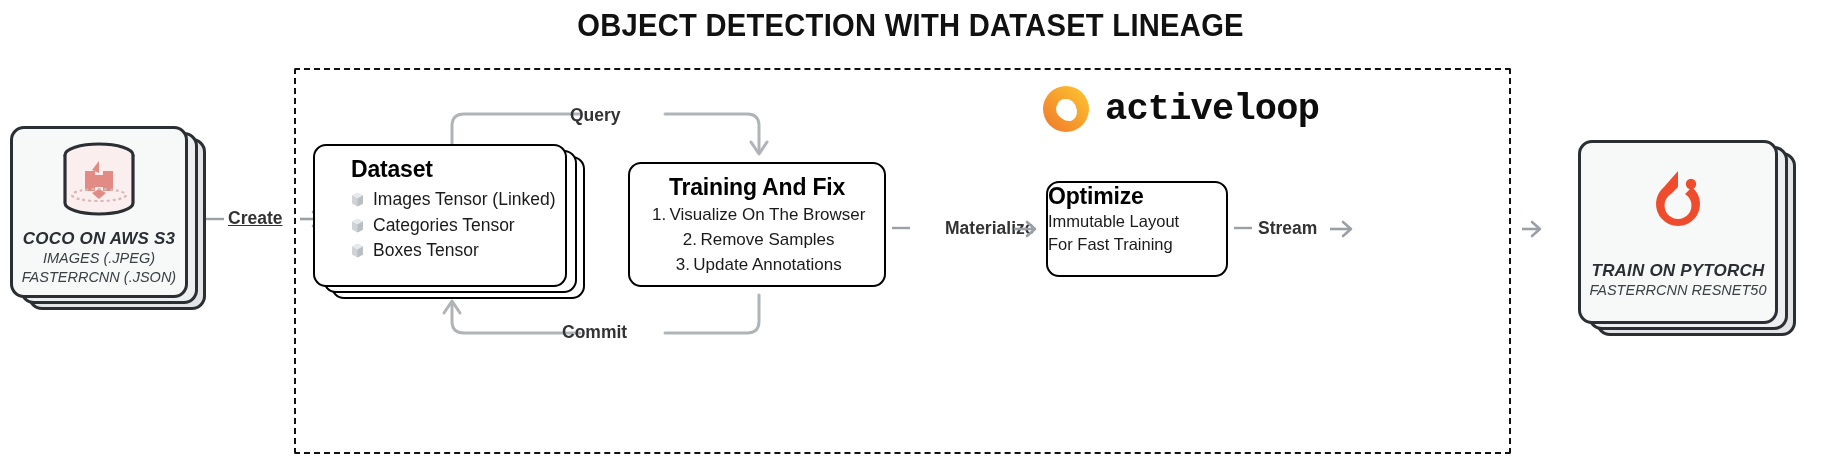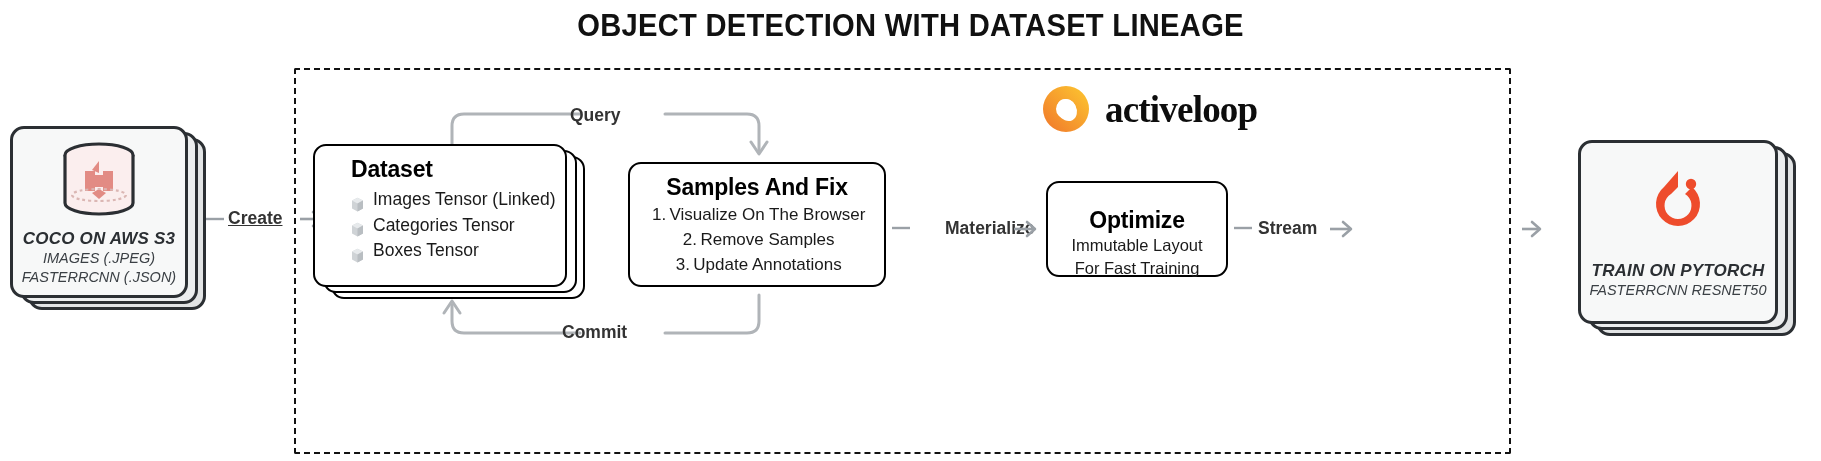--- a/index.html
+++ b/index.html
@@ -80,57 +80,57 @@
     border: 2.6px solid #000000; border-radius: 13px; background: #ffffff;
   }
   #dataset-wrap .layer.l3 { transform: translate(18px, 12px); z-index: 0; }
   #dataset-wrap .layer.l2 { transform: translate(10px, 6px);  z-index: 1; }
   #dataset-wrap .layer.l1 { z-index: 2; }
   #dataset-wrap .content {
     position: absolute; left: 0; top: 0; width: 254px; height: 143px;
     z-index: 3; padding: 12px 0 0 38px;
   }
   .tensor-row {
-    display: flex; align-items: flex-end; gap: 9px;
+    display: flex; align-items: center; gap: 9px;
     font-size: 17.5px; color: #1a1a1a; line-height: 1.47;
     white-space: nowrap;
   }
   .cube-icon { width: 13px; height: 16px; flex: 0 0 13px; }
 
   
   #inspect-box { left: 628px; top: 162px; width: 258px; height: 125px; }
   #inspect-box .ib-inner { padding: 10px 0 0 0; text-align: center; }
   #inspect-box ol {
     list-style: none; margin: 2px 0 0 0; padding: 0;
     text-align: center; display: inline-block;
   }
   #inspect-box li {
     font-size: 17px; color: #1a1a1a; line-height: 1.47; white-space: nowrap;
   }
   #inspect-box li .num { display: inline-block; width: 21px; }
 
   
   #optimize-box { left: 1046px; top: 181px; width: 182px; height: 96px; }
-  #optimize-box .ob-inner { text-align: center; padding-top: 24px; }
+  #optimize-box .ob-inner { text-align: left; padding-top: 0; }
   .opt-line { font-size: 16.5px; color: #1a1a1a; line-height: 1.38; white-space: nowrap; }
 
   
   .flow-label {
     position: absolute;
     font-size: 17.5px; font-weight: bold; color: #333333;
     white-space: nowrap;
   }
   .arrow-svg { position: absolute; overflow: visible; }
 
   
   #activeloop { position: absolute; left: 1040px; top: 83px; display: flex; align-items: center; gap: 13px; }
   .al-mark { width: 52px; height: 52px; }
   .al-word {
     font-size: 37px; font-weight: bold; color: #0d0d0d;
-    letter-spacing: -0.8px; font-family: Liberation Serif, serif;
+    letter-spacing: -0.8px; font-family: Liberation Mono, monospace;
   }
 </style>
 </head>
 <body>
 
 <div id="canvas">
 
   <div class="title">OBJECT DETECTION WITH DATASET LINEAGE</div>
 
   <div class="dashed-frame"></div>
@@ -211,21 +211,21 @@
 
   <svg class="arrow-svg" style="left:440px; top:295px; width:340px; height:60px;">
     <path d="M319 0 L319 26 Q319 38 307 38 L225 38" fill="none" stroke="#b0b4b8" stroke-width="3" stroke-linecap="round"></path>
     <path d="M140 38 L24 38 Q12 38 12 26 L12 10" fill="none" stroke="#b0b4b8" stroke-width="3" stroke-linecap="round"></path>
     <polyline points="4,18 12,6 20,18" fill="none" stroke="#b0b4b8" stroke-width="3" stroke-linecap="round" stroke-linejoin="round"></polyline>
   </svg>
   <div class="flow-label" style="left:562px; top:322px;">Commit</div>
 
   <div class="box" id="inspect-box">
     <div class="ib-inner">
-      <div class="box-h1">Samples And Fix</div>
+      <div class="box-h1">Training And Fix</div>
       <ol>
         <li>
           <span class="num">1.</span><span>Visualize On The Browser</span>
         </li>
         <li>
           <span class="num">2.</span><span>Remove Samples</span>
         </li>
         <li>
           <span class="num">3.</span><span>Update Annotations</span>
         </li>

